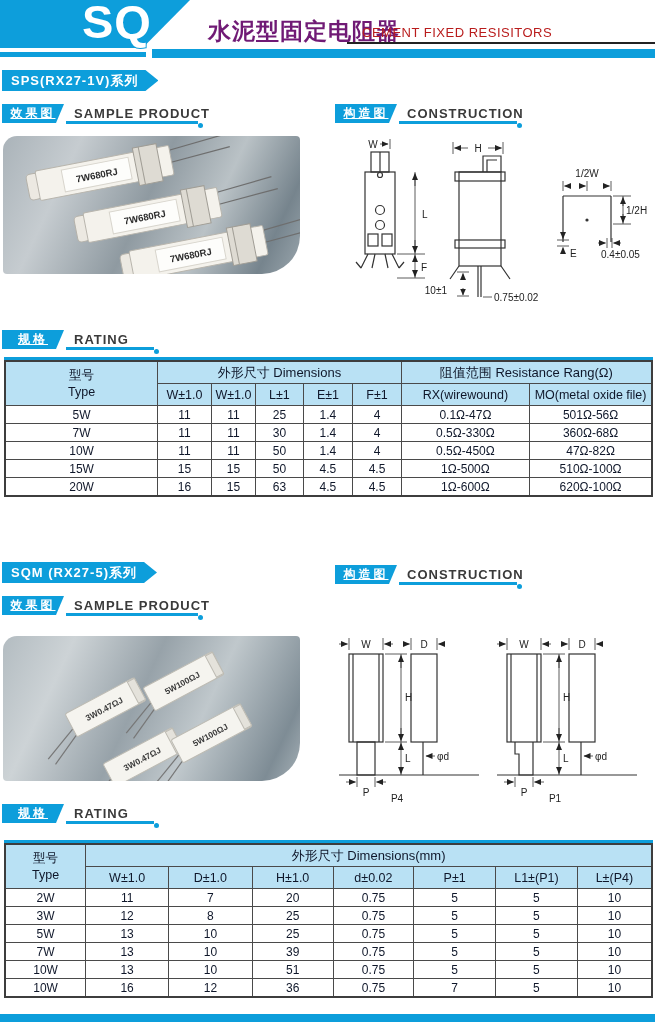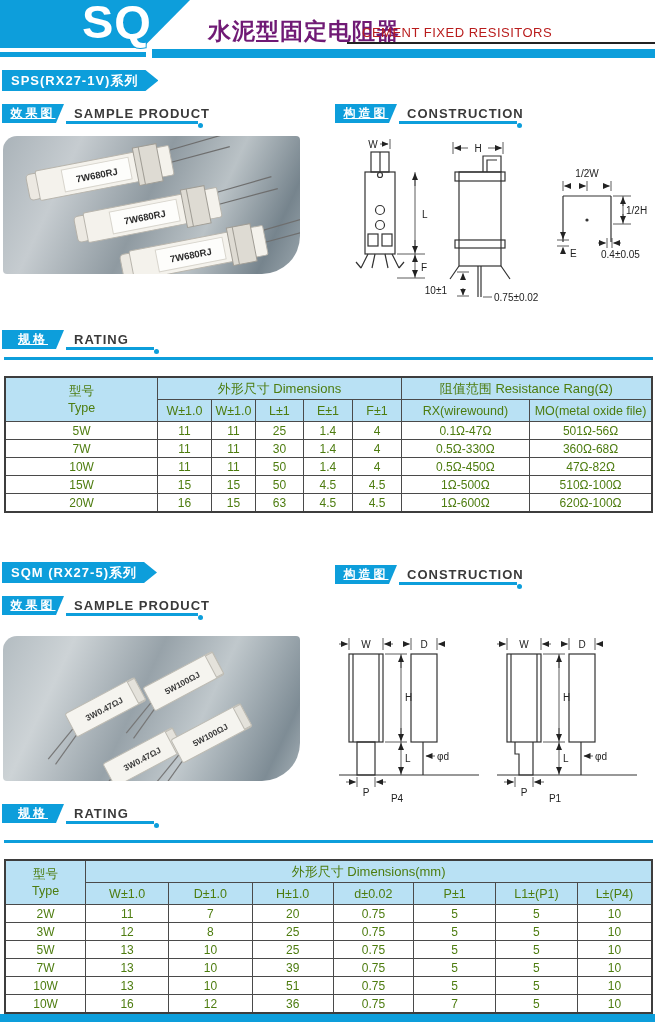--- a/index.html
+++ b/index.html
@@ -44,21 +44,21 @@
     background:linear-gradient(115deg,#b3bcc1 0%,#cdd3d6 20%,#97a2a9 45%,#c0c8cc 65%,#7e8c95 90%,#a5b0b6 100%);}
 
   
   .diagram{position:absolute;}
   .dg{stroke:#333;fill:none;stroke-width:1.2px;}
   .dim{stroke:#333;fill:none;stroke-width:.8px;}
   .dimtext{font-family:"Liberation Sans",sans-serif;font-size:10px;fill:#222;stroke:none;}
 
   
   .tablewrap{position:absolute;left:4px;width:649px;border-top:3px solid var(--blue);}
-  table.spec{width:100%;border-collapse:collapse;table-layout:fixed;font-size:12px;color:#4d7c0f;margin-top:16px;}
+  table.spec{width:100%;border-collapse:collapse;table-layout:fixed;font-size:12px;color:#0f172a;}
   table.spec th,table.spec td{border:1.5px solid #4a4a4a;text-align:center;padding:0;}
   table.spec{border:2px solid #3d3d3d;}
   table.spec th{background:var(--hdr-bg);font-weight:normal;height:21px;font-size:12.5px;}
   table.spec th.grp{font-size:13px;}
   table.spec td{background:#fff;height:17px;}
   .typehead{font-size:13px;line-height:1.35;}
 
   .footer-bar{position:absolute;left:0;top:1014px;width:655px;height:8px;background:var(--blue);}
 </style>
 </head>

